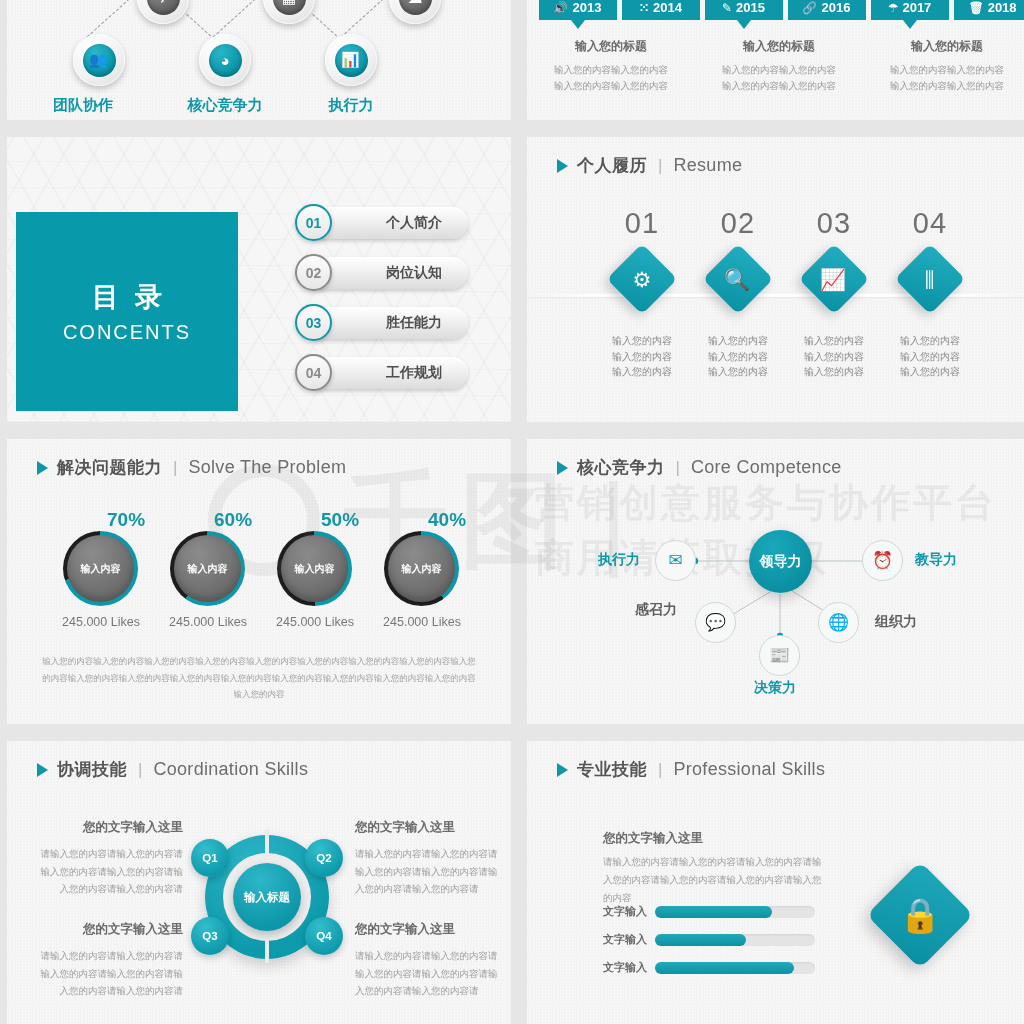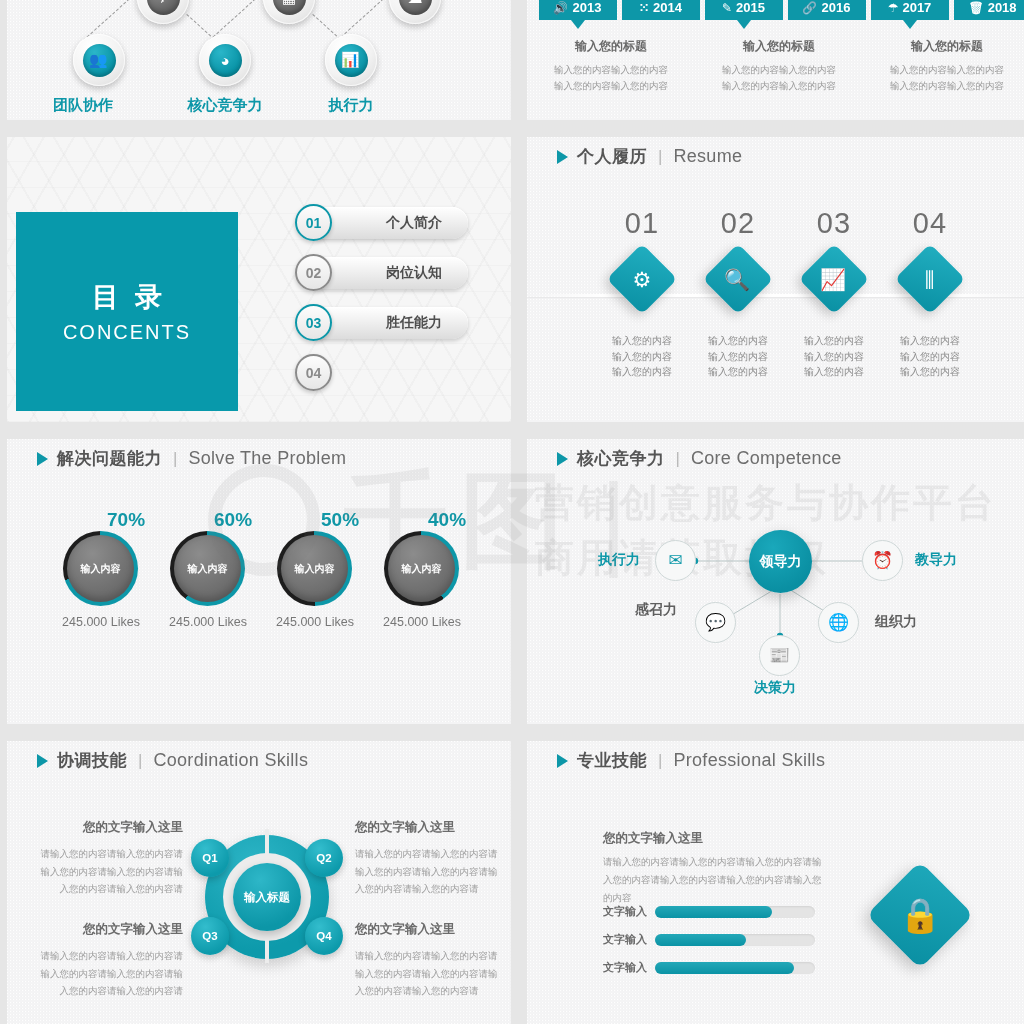--- a/index.html
+++ b/index.html
@@ -36,21 +36,21 @@
   .tex {
     background-color: #f4f4f5;
     background-image:
       linear-gradient(135deg, rgba(255,255,255,.9) 25%, transparent 25%),
       linear-gradient(225deg, rgba(0,0,0,.012) 25%, transparent 25%);
     background-size: 3px 3px, 3px 3px;
   }
 
   
   .head {
-    position: absolute; left: 30px; top: 8px;
+    position: absolute; left: 30px; top: 17px;
     display: flex; align-items: center; gap: 9px;
     white-space: nowrap;
   }
   .head .tri {
     width: 0; height: 0;
     border-left: 11px solid #0d97a8;
     border-top: 7px solid transparent;
     border-bottom: 7px solid transparent;
   }
   .head .cn { font-size: 17px; color: #555; font-weight: bold; letter-spacing: .5px; }
@@ -370,20 +370,21 @@
         <div class="item" style="top:117px;">
           <div class="num gray">02</div>
           <div class="pill">岗位认知</div>
         </div>
         <div class="item" style="top:167px;">
           <div class="num teal">03</div>
           <div class="pill">胜任能力</div>
         </div>
         <div class="item" style="top:217px;">
           <div class="num gray">04</div>
+          <div class="pill">工作规划</div>
         </div>
       </div>
     </div>
 
     <div class="slide tex">
       <div class="slide-inner s4">
         <div class="head">
           <span class="tri"></span>
           <span class="cn">个人履历</span>
           <span class="bar">|</span>
@@ -461,20 +462,21 @@
         </div>
         <div class="likes" style="left:308px; top:176px;">245.000 Likes</div>
 
         <div class="pct" style="left:421px; top:70px;">40%</div>
         <div class="donut" style="left:377px; top:92px;">
           <div class="ring" style="background:conic-gradient(#0d97a8 0 144deg, #1d1d1d 144deg 360deg);"></div>
           <div class="inner">输入内容</div>
         </div>
         <div class="likes" style="left:415px; top:176px;">245.000 Likes</div>
 
+        <div class="para">输入您的内容输入您的内容输入您的内容输入您的内容输入您的内容输入您的内容输入您的内容输入您的内容输入您的内容输入您的内容输入您的内容输入您的内容输入您的内容输入您的内容输入您的内容输入您的内容输入您的内容输入您的内容</div>
       </div>
     </div>
 
     <div class="slide tex">
       <div class="slide-inner s6">
         <div class="head">
           <span class="tri"></span>
           <span class="cn">核心竞争力</span>
           <span class="bar">|</span>
           <span class="en">Core Competence</span>

